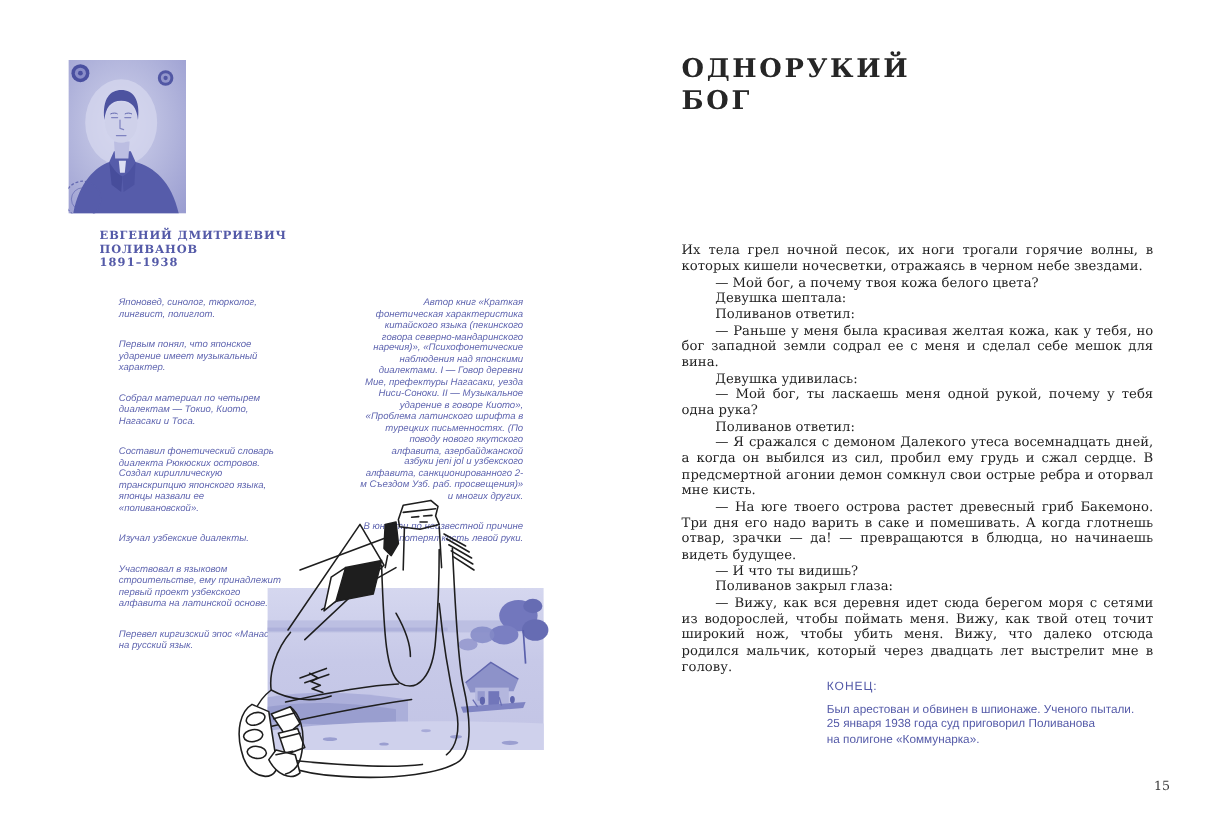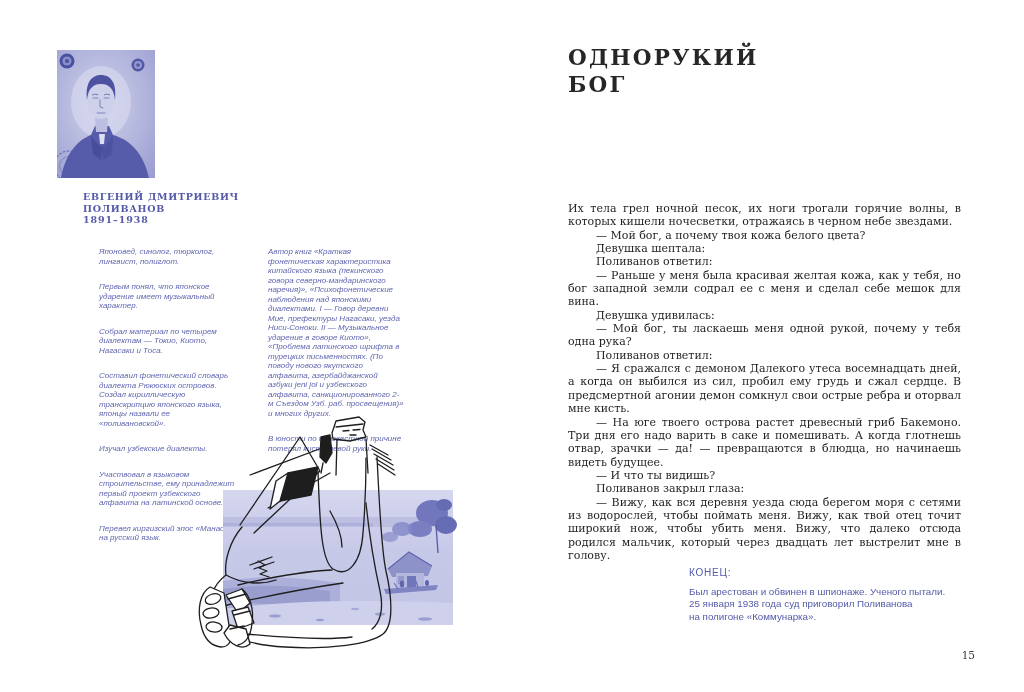--- a/index.html
+++ b/index.html
@@ -28,21 +28,21 @@
   }
   .name-heading .years{letter-spacing:0.9px;}
 
   .bio{
     position:absolute;top:231px;width:170px;
     color:var(--purple-light);
     font-style:italic;font-size:8px;line-height:9.5px;
     font-family:"Liberation Sans",sans-serif;
   }
   .bio.col1{left:83px;}
-  .bio.col2{left:252px;width:168px;}
+  .bio.col2{left:284px;width:168px;text-align:right;}
   .bio p{margin:16px;}
 
   .illustration{position:absolute;left:180px;top:413px;width:330px;height:245px;}
   .illustration svg{display:block;width:100%;height:100%;}
 
   
   .title{
     position:absolute;left:568px;top:44px;
     font-family:"DejaVu Serif",serif;font-weight:bold;
     font-size:21.5px;line-height:27px;letter-spacing:2.2px;
@@ -270,21 +270,21 @@
       <p>Девушка шептала:</p>
       <p>Поливанов ответил:</p>
       <p>— Раньше у меня была красивая желтая кожа, как у тебя, но бог западной земли содрал ее с меня и сделал себе мешок для вина.</p>
       <p>Девушка удивилась:</p>
       <p>— Мой бог, ты ласкаешь меня одной рукой, почему у тебя одна рука?</p>
       <p>Поливанов ответил:</p>
       <p>— Я сражался с демоном Далекого утеса восемнадцать дней, а когда он выбился из сил, пробил ему грудь и сжал сердце. В предсмертной агонии демон сомкнул свои острые ребра и оторвал мне кисть.</p>
       <p>— На юге твоего острова растет древесный гриб Бакемоно. Три дня его надо варить в саке и помешивать. А когда глотнешь отвар, зрачки — да! — превращаются в блюдца, но начинаешь видеть будущее.</p>
       <p>— И что ты видишь?</p>
       <p>Поливанов закрыл глаза:</p>
-      <p>— Вижу, как вся деревня уезда сюда берегом моря с сетями из водорослей, чтобы поймать меня. Вижу, как твой отец точит широкий нож, чтобы убить меня. Вижу, что далеко отсюда родился мальчик, который через двадцать лет выстрелит мне в голову.</p>
+      <p>— Вижу, как вся деревня идет сюда берегом моря с сетями из водорослей, чтобы поймать меня. Вижу, как твой отец точит широкий нож, чтобы убить меня. Вижу, что далеко отсюда родился мальчик, который через двадцать лет выстрелит мне в голову.</p>
     </div>
 
   <div class="ending">
     <div class="label">КОНЕЦ:</div>
     <div>
 
     <div class="line">Был арестован и обвинен в шпионаже. Ученого пытали.</div>
         <div class="line">25 января 1938 года суд приговорил Поливанова</div>
         <div class="line">на полигоне «Коммунарка».</div>
       </div>

